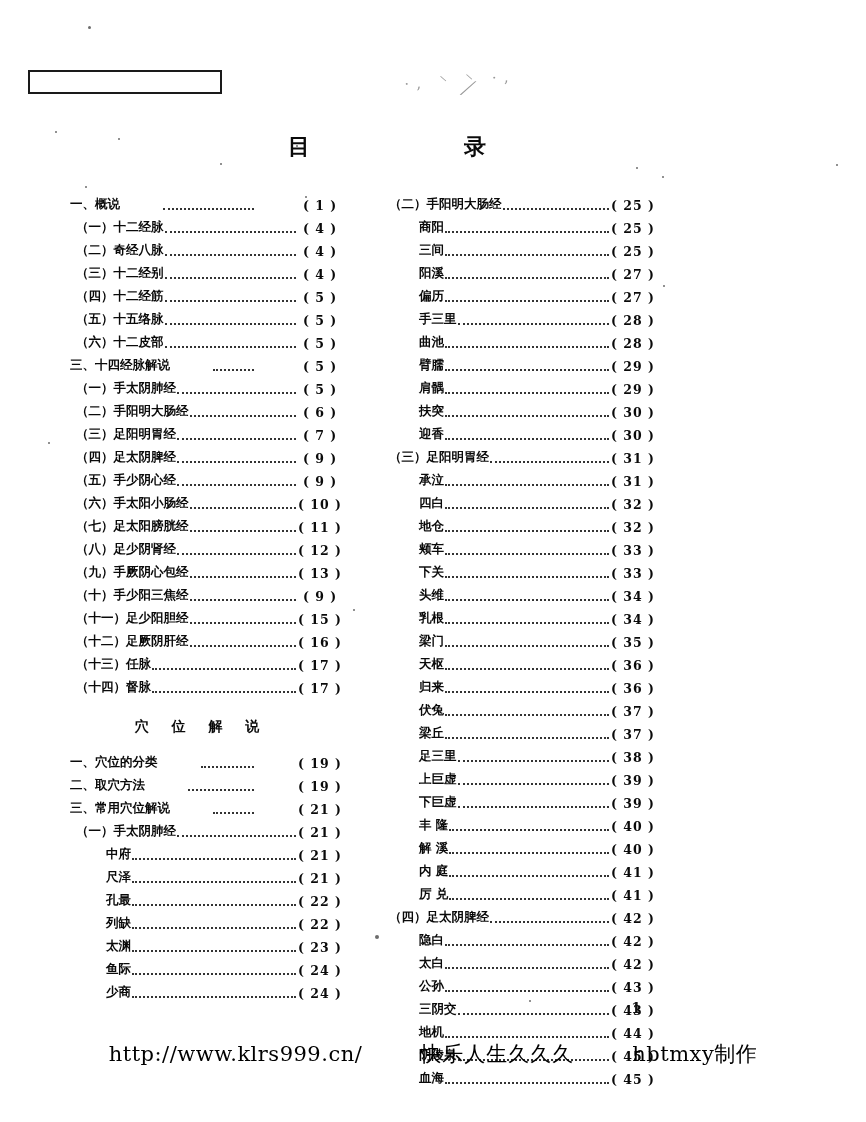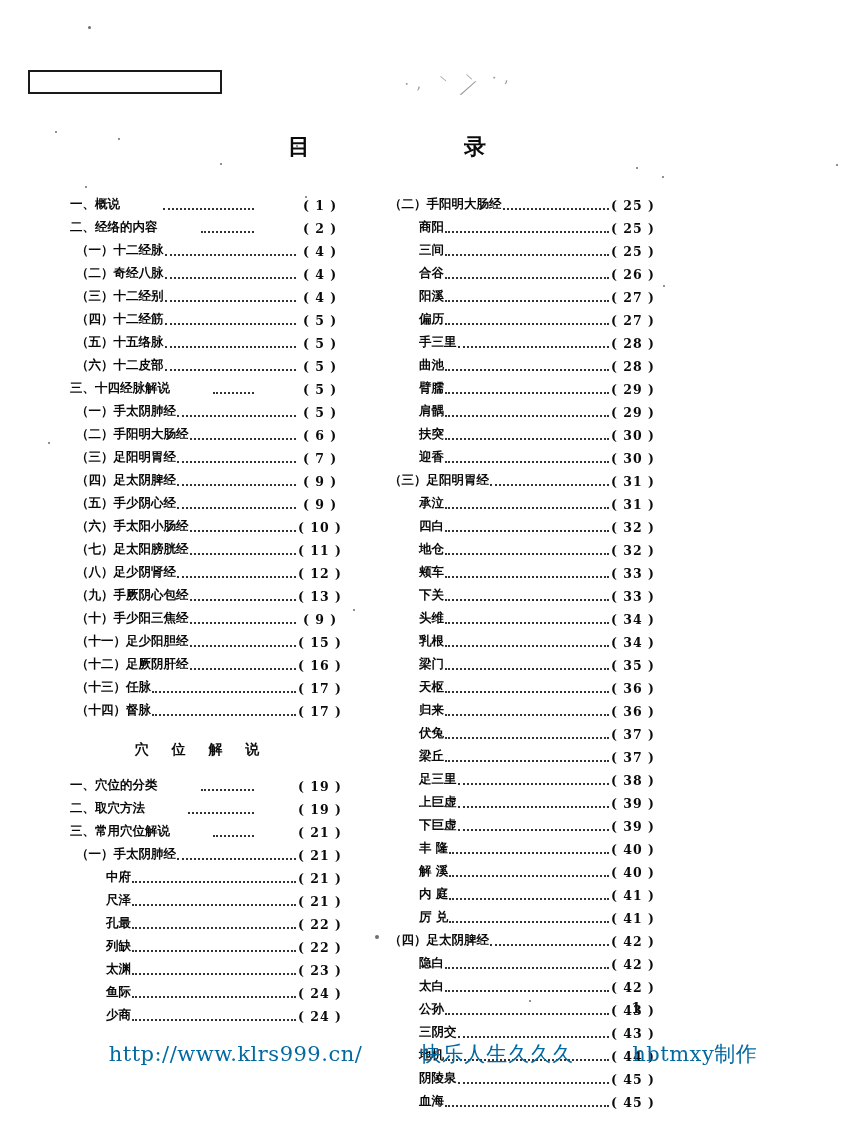--- a/index.html
+++ b/index.html
@@ -141,21 +141,21 @@
   #footer {
     position: absolute;
     left: 0;
     right: 0;
     top: 1040px;
     display: flex;
     justify-content: center;
     align-items: baseline;
     gap: 58px;
     font-size: 21px;
-    color: #0369a1;
+    color: #000000;
   }
   #footer .url  { font-family: "DejaVu Serif", serif; letter-spacing: .5px; }
   #footer .slogan { font-family: "DejaVu Sans", sans-serif; letter-spacing: 1px; }
   #footer .maker  { font-family: "DejaVu Serif", serif; letter-spacing: .5px; }
 </style>
 </head>
 <body>
 
 <div class="speck" style="left:88px;  top:26px;  width:3px;  height:3px;"></div>
 <div class="speck" style="left:55px;  top:131px; width:2px;  height:2px;"></div>
@@ -184,25 +184,20 @@
   <span>目</span>
   <span>录</span>
 </div>
 
 <div class="column" id="col-left">
     <div class="toc-row lvl-1">
       <span class="toc-label">一、概说</span>
       <span class="toc-dots"></span>
       <span class="toc-page">( 1 )</span>
     </div>
-    <div class="toc-row lvl-1">
-      <span class="toc-label">二、经络的内容</span>
-      <span class="toc-dots"></span>
-      <span class="toc-page">( 2 )</span>
-    </div>
     <div class="toc-row lvl-2">
       <span class="toc-label">（一）十二经脉</span>
       <span class="toc-dots"></span>
       <span class="toc-page">( 4 )</span>
     </div>
     <div class="toc-row lvl-2">
       <span class="toc-label">（二）奇经八脉</span>
       <span class="toc-dots"></span>
       <span class="toc-page">( 4 )</span>
     </div>
@@ -366,25 +361,20 @@
     </div>
     <div class="toc-row lvl-3">
       <span class="toc-label">商阳</span>
       <span class="toc-dots"></span>
       <span class="toc-page">( 25 )</span>
     </div>
     <div class="toc-row lvl-3">
       <span class="toc-label">三间</span>
       <span class="toc-dots"></span>
       <span class="toc-page">( 25 )</span>
-    </div>
-    <div class="toc-row lvl-3">
-      <span class="toc-label">合谷</span>
-      <span class="toc-dots"></span>
-      <span class="toc-page">( 26 )</span>
     </div>
     <div class="toc-row lvl-3">
       <span class="toc-label">阳溪</span>
       <span class="toc-dots"></span>
       <span class="toc-page">( 27 )</span>
     </div>
     <div class="toc-row lvl-3">
       <span class="toc-label">偏历</span>
       <span class="toc-dots"></span>
       <span class="toc-page">( 27 )</span>

